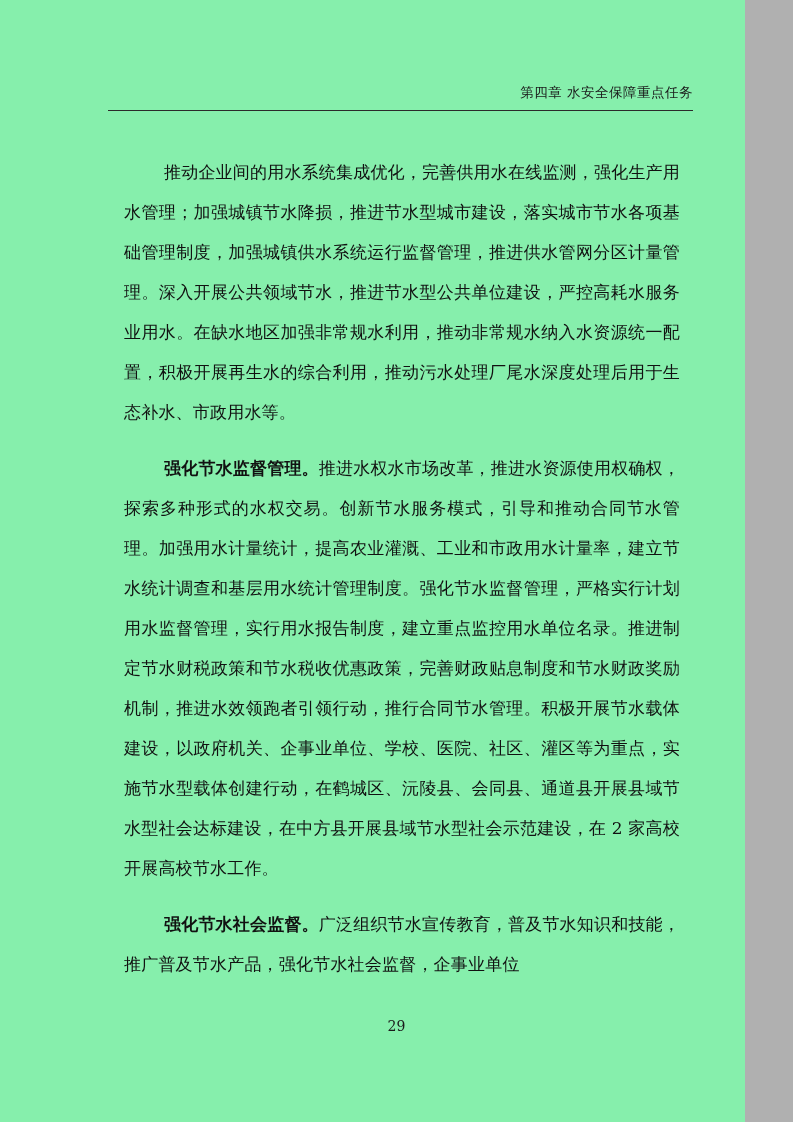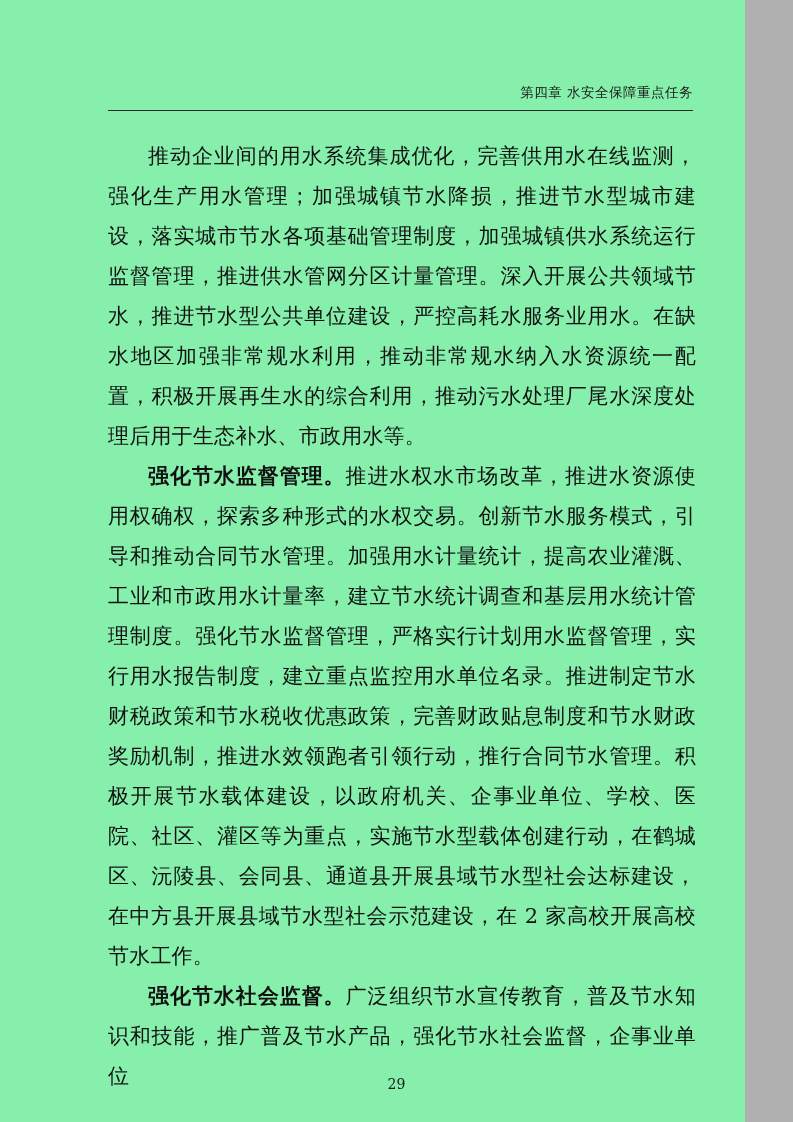--- a/index.html
+++ b/index.html
@@ -37,39 +37,39 @@
     height: 1px;
     background: #2b2b2b;
   }
   .content {
     position: absolute;
     top: 136px;
     left: 108px;
     width: 588px;
   }
   p {
-    margin: 0;
-    font-size: 21px;
+    margin: 16px;
+    font-size: 17px;
     line-height: 40px;
     color: #111111;
     text-align: justify;
     text-justify: inter-ideograph;
     font-family: "DejaVu Serif", "Liberation Serif", serif;
     letter-spacing: 0.2px;
   }
   p.indent {
     text-indent: 40px;
   }
   .lead {
     font-weight: bold;
     font-family: "DejaVu Serif", "Liberation Serif", serif;
   }
   .pagenum {
     position: absolute;
-    top: 1076px;
+    top: 1018px;
     left: 0;
     width: 793px;
     text-align: center;
     font-size: 14px;
     color: #1a1a1a;
     font-family: "DejaVu Serif", "Liberation Serif", serif;
   }
 </style>
 </head>
 <body>

